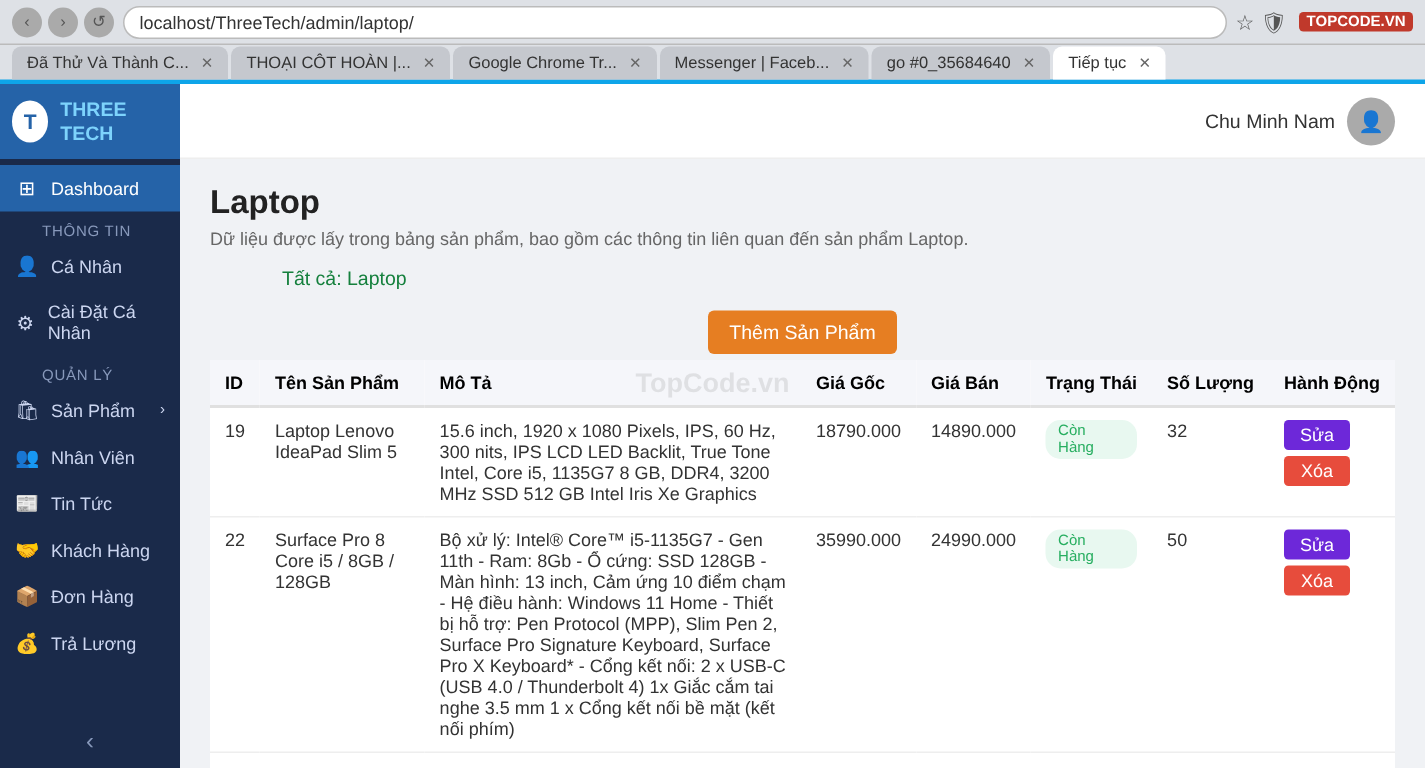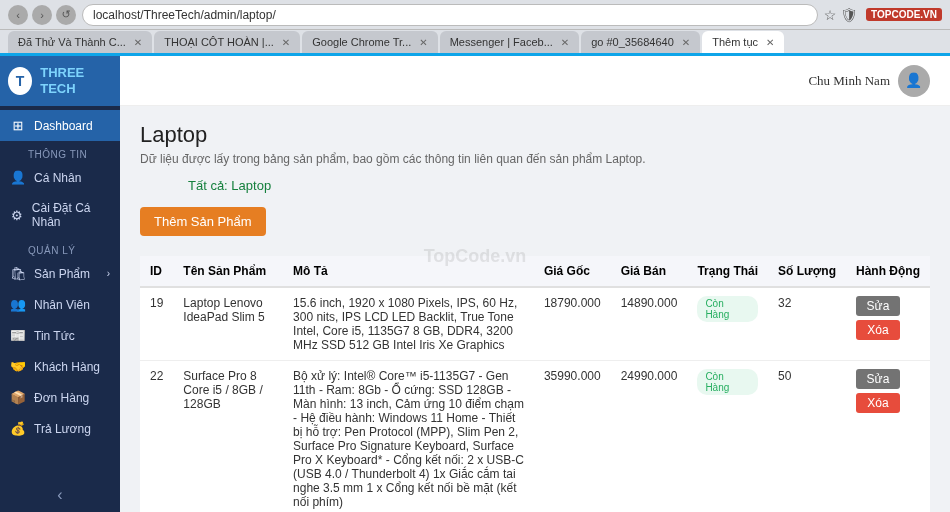--- a/index.html
+++ b/index.html
@@ -95,34 +95,34 @@
     }
 
     
     .main-content {
       flex: 1; display: flex; flex-direction: column; overflow: hidden;
     }
 
     .top-header {
       background: #fff; padding: 0 20px;
       display: flex; align-items: center; justify-content: flex-end;
-      height: 50px; border-bottom: 1px solid #eee; font-family: Liberation Serif, serif;
+      height: 50px; border-bottom: 1px solid #eee;
     }
     .user-info { display: flex; align-items: center; gap: 8px; font-size: 13px; color: #333; }
     .user-avatar { width: 32px; height: 32px; border-radius: 50%; background: #aaa; display: flex; align-items: center; justify-content: center; color: #fff; font-size: 14px; }
 
     .page-body { flex: 1; overflow-y: auto; padding: 16px 20px; }
 
-    .page-title { font-size: 22px; font-weight: normal; color: #222; margin-bottom: 4px; }
+    .page-title { font-size: 22px; font-weight: bold; color: #222; margin-bottom: 4px; }
     .page-subtitle { font-size: 12px; color: #666; margin-bottom: 12px; }
 
     .breadcrumb { margin-bottom: 14px; }
     .breadcrumb-item { font-size: 13px; color: #15803d; font-weight: 500; margin-left: 48px; }
 
-    .add-btn-row { display: flex; justify-content: flex-start; margin-bottom: 20px; }
+    .add-btn-row { display: flex; justify-content: center; margin-bottom: 4px; }
     .add-btn {
       background: #e67e22; color: #fff; border: none;
       padding: 7px 14px; border-radius: 4px; cursor: pointer;
       font-size: 13px; font-weight: 500;
     }
 
     
     .data-table { width: 100%; border-collapse: collapse; background: #fff; }
     .data-table th {
       background: #f5f6fa; text-align: left;
@@ -140,21 +140,21 @@
       border-radius: 10px; font-size: 10px;
     }
     .status-active { background: #e8f8f0; color: #27ae60; }
 
     .action-btn {
       display: block; width: 44px; text-align: center;
       border: none; color: #fff; padding: 3px 8px;
       border-radius: 3px; cursor: pointer; font-size: 12px;
       margin-bottom: 4px;
     }
-    .btn-edit { background: #737373; }
+    .btn-edit { background: #6d28d9; }
     .btn-delete { background: #e74c3c; }
 
     .watermark {
       position: fixed; top: 50%; left: 50%;
       transform: translate(-50%, -50%);
       font-size: 18px; color: rgba(100,100,100,0.15);
       pointer-events: none; white-space: nowrap;
       z-index: 100; font-weight: bold;
     }
   </style>
@@ -190,21 +190,21 @@
   </div>
   <div class="tab">
     <span>Messenger | Faceb...</span>
     <span class="tab-close">✕</span>
   </div>
   <div class="tab">
     <span>go #0_35684640</span>
     <span class="tab-close">✕</span>
   </div>
   <div class="tab active">
-    <span>Thêm tục</span>
+    <span>Tiếp tục</span>
     <span class="tab-close">✕</span>
   </div>
 </div>
 
 <div class="app-wrapper">
 
   <nav class="sidebar">
     <div class="sidebar-logo">
       <div class="sidebar-logo-icon">
         <span>T</span>

